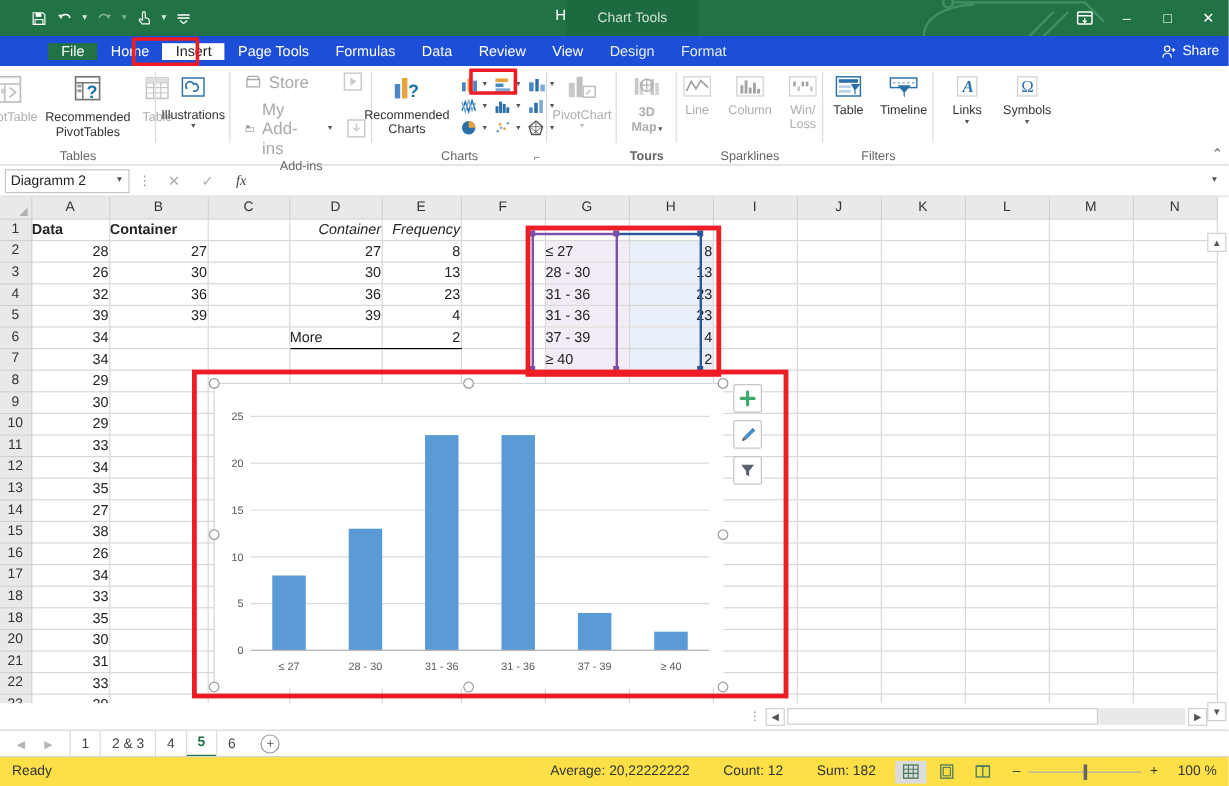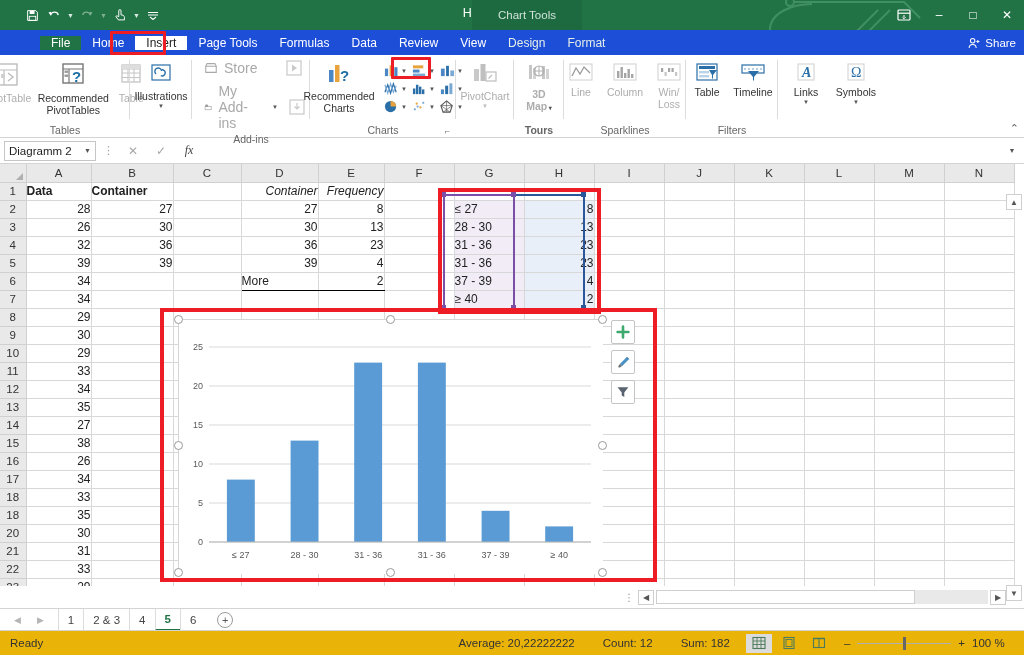--- a/index.html
+++ b/index.html
@@ -103,21 +103,21 @@
   .collapse{
     position:absolute; right:5px; bottom:2px; color:#666; font-size:11px;
   }
 
   
   .fbar{
     height:26px; background:#fff; display:flex; align-items:center; border-bottom:1px solid #d4d4d4;
     padding:0 4px; gap:4px;
   }
   .namebox{
-    width:92px; height:20px; border:1px solid #c6c6c6; background:#fff;
+    width:104px; height:20px; border:1px solid #c6c6c6; background:#fff;
     display:flex; align-items:center; justify-content:space-between; padding:0 4px;
     font-size:11.5px;
   }
   .namebox .nb-caret{ font-size:7px; color:#555; }
   .fb-dots{ color:#9a9a9a; font-size:11px; padding:0 3px; letter-spacing:0; }
   .fb-btn{ width:24px; height:20px; display:flex;align-items:center;justify-content:center; font-size:12px; color:#a8a8a8;}
   .fb-btn.fx{ color:#444; font-style:italic; font-family:"Liberation Serif", serif; font-size:12px;}
   .fbinput{
     flex:1; height:20px; border:1px solid #fff; background:#fff; font-size:12px;
     display:flex; align-items:center; padding:0 4px;
@@ -198,34 +198,34 @@
   .addsheet{ margin-left:12px; width:16px;height:16px; border:1px solid #9b9b9b; border-radius:50%;
     display:flex;align-items:center;justify-content:center; font-size:11px; color:#555;}
   .hscroll-left{ color:#8e8e8e; font-size:10px; padding:0 4px;}
   .hsc-track{
     flex:1; height:14px; background:#e9e9e9; position:relative; margin:0 2px;
   }
   .hsc-thumb{ position:absolute; left:0; top:0; height:14px; width:78%; background:#fff; border:1px solid #cfcfcf;}
   .hsc-btn{ width:16px;height:15px; background:#fff; border:1px solid #cfcfcf;
     display:flex;align-items:center;justify-content:center; font-size:8px; color:#555;}
   .statusbar{
-    position:absolute; left:0; bottom:0; width:100%; height:25px; background:#eab308;
+    position:absolute; left:0; bottom:0; width:100%; height:25px; background:#fde047;
     border-top:1px solid #d4d4d4; display:flex; align-items:center; font-size:11.5px; color:#333;
   }
   .sb-left{ padding-left:10px; }
   .sb-right{ margin-left:auto; display:flex; align-items:center; gap:0; padding-right:10px;}
   .sb-stat{ padding:0 14px; }
   .viewbtn{
     width:26px;height:19px; display:flex;align-items:center;justify-content:center; margin:0 2px;
   }
   .viewbtn.on{ background:#dcdcdc; }
   .zoomrow{ display:flex; align-items:center; gap:7px; margin-left:10px; }
   .zoomline{ position:relative; width:94px; height:1px; background:#b0b0b0; }
   .zoomthumb{ position:absolute; left:49%; top:-6px; width:3px; height:13px; background:#666; }
-  .zoompct{ width:42px; text-align:left; }
+  .zoompct{ width:42px; text-align:right; }
   .vsbtn{ width:16px;height:16px;border:1px solid #cfcfcf;background:#fff;
     display:flex;align-items:center;justify-content:center;font-size:8px;color:#555;}
 </style>
 </head>
 <body>
 
 <div id="app">
 
   <div class="titlebar">
     <div class="qat">

